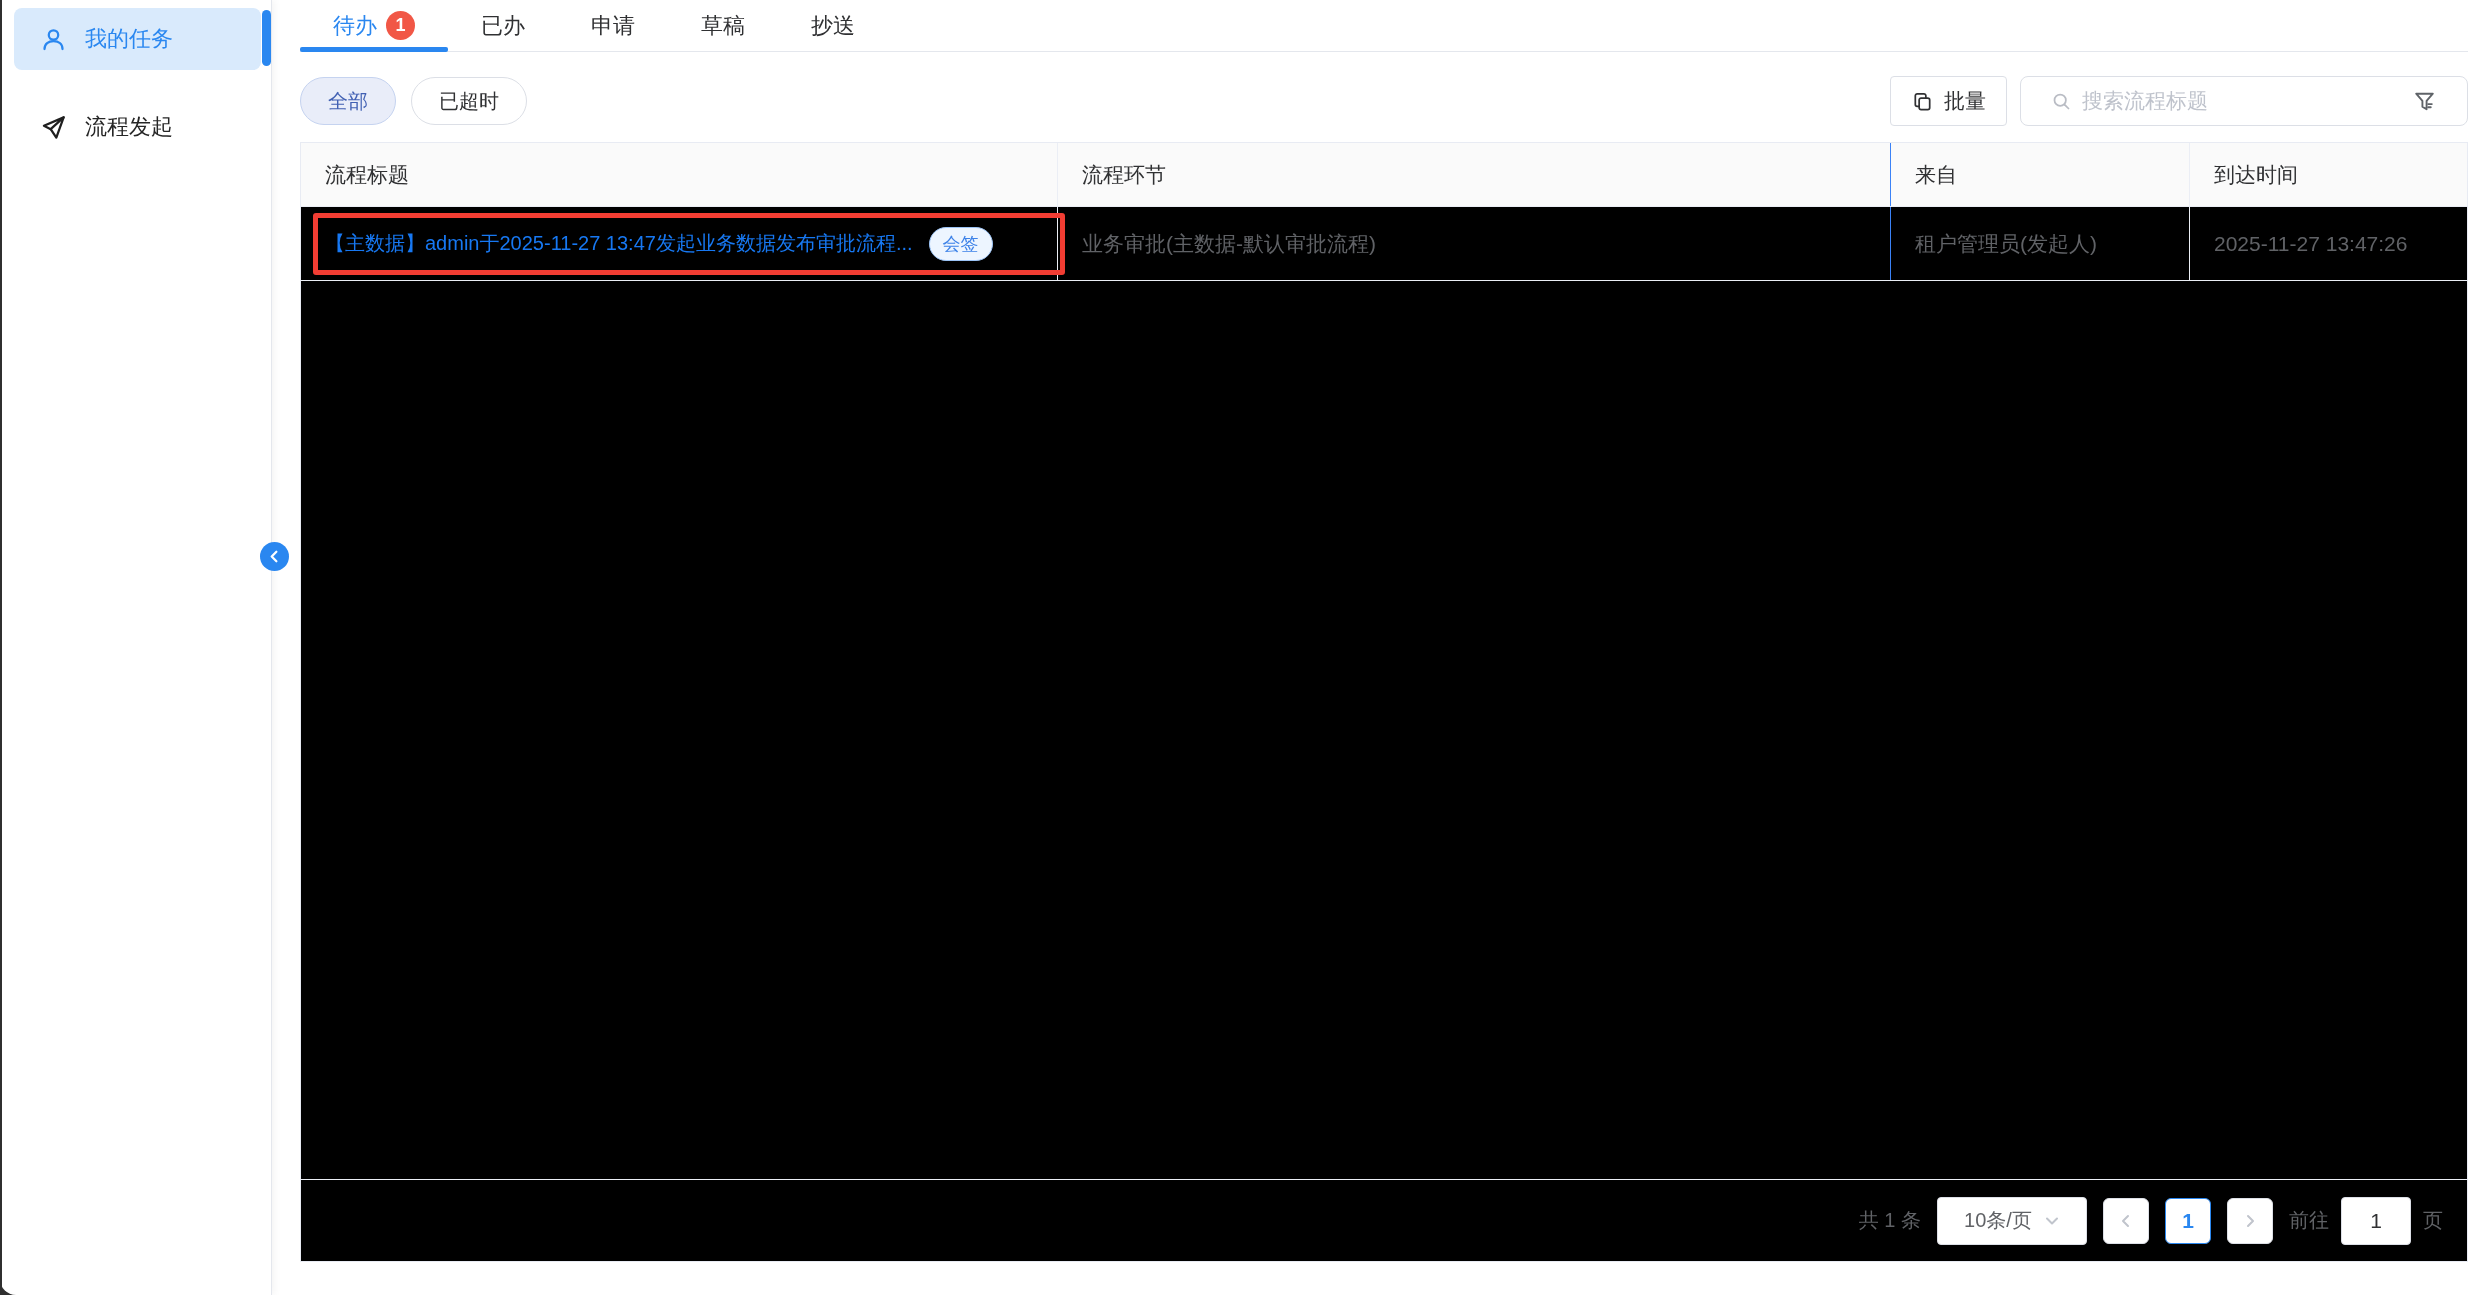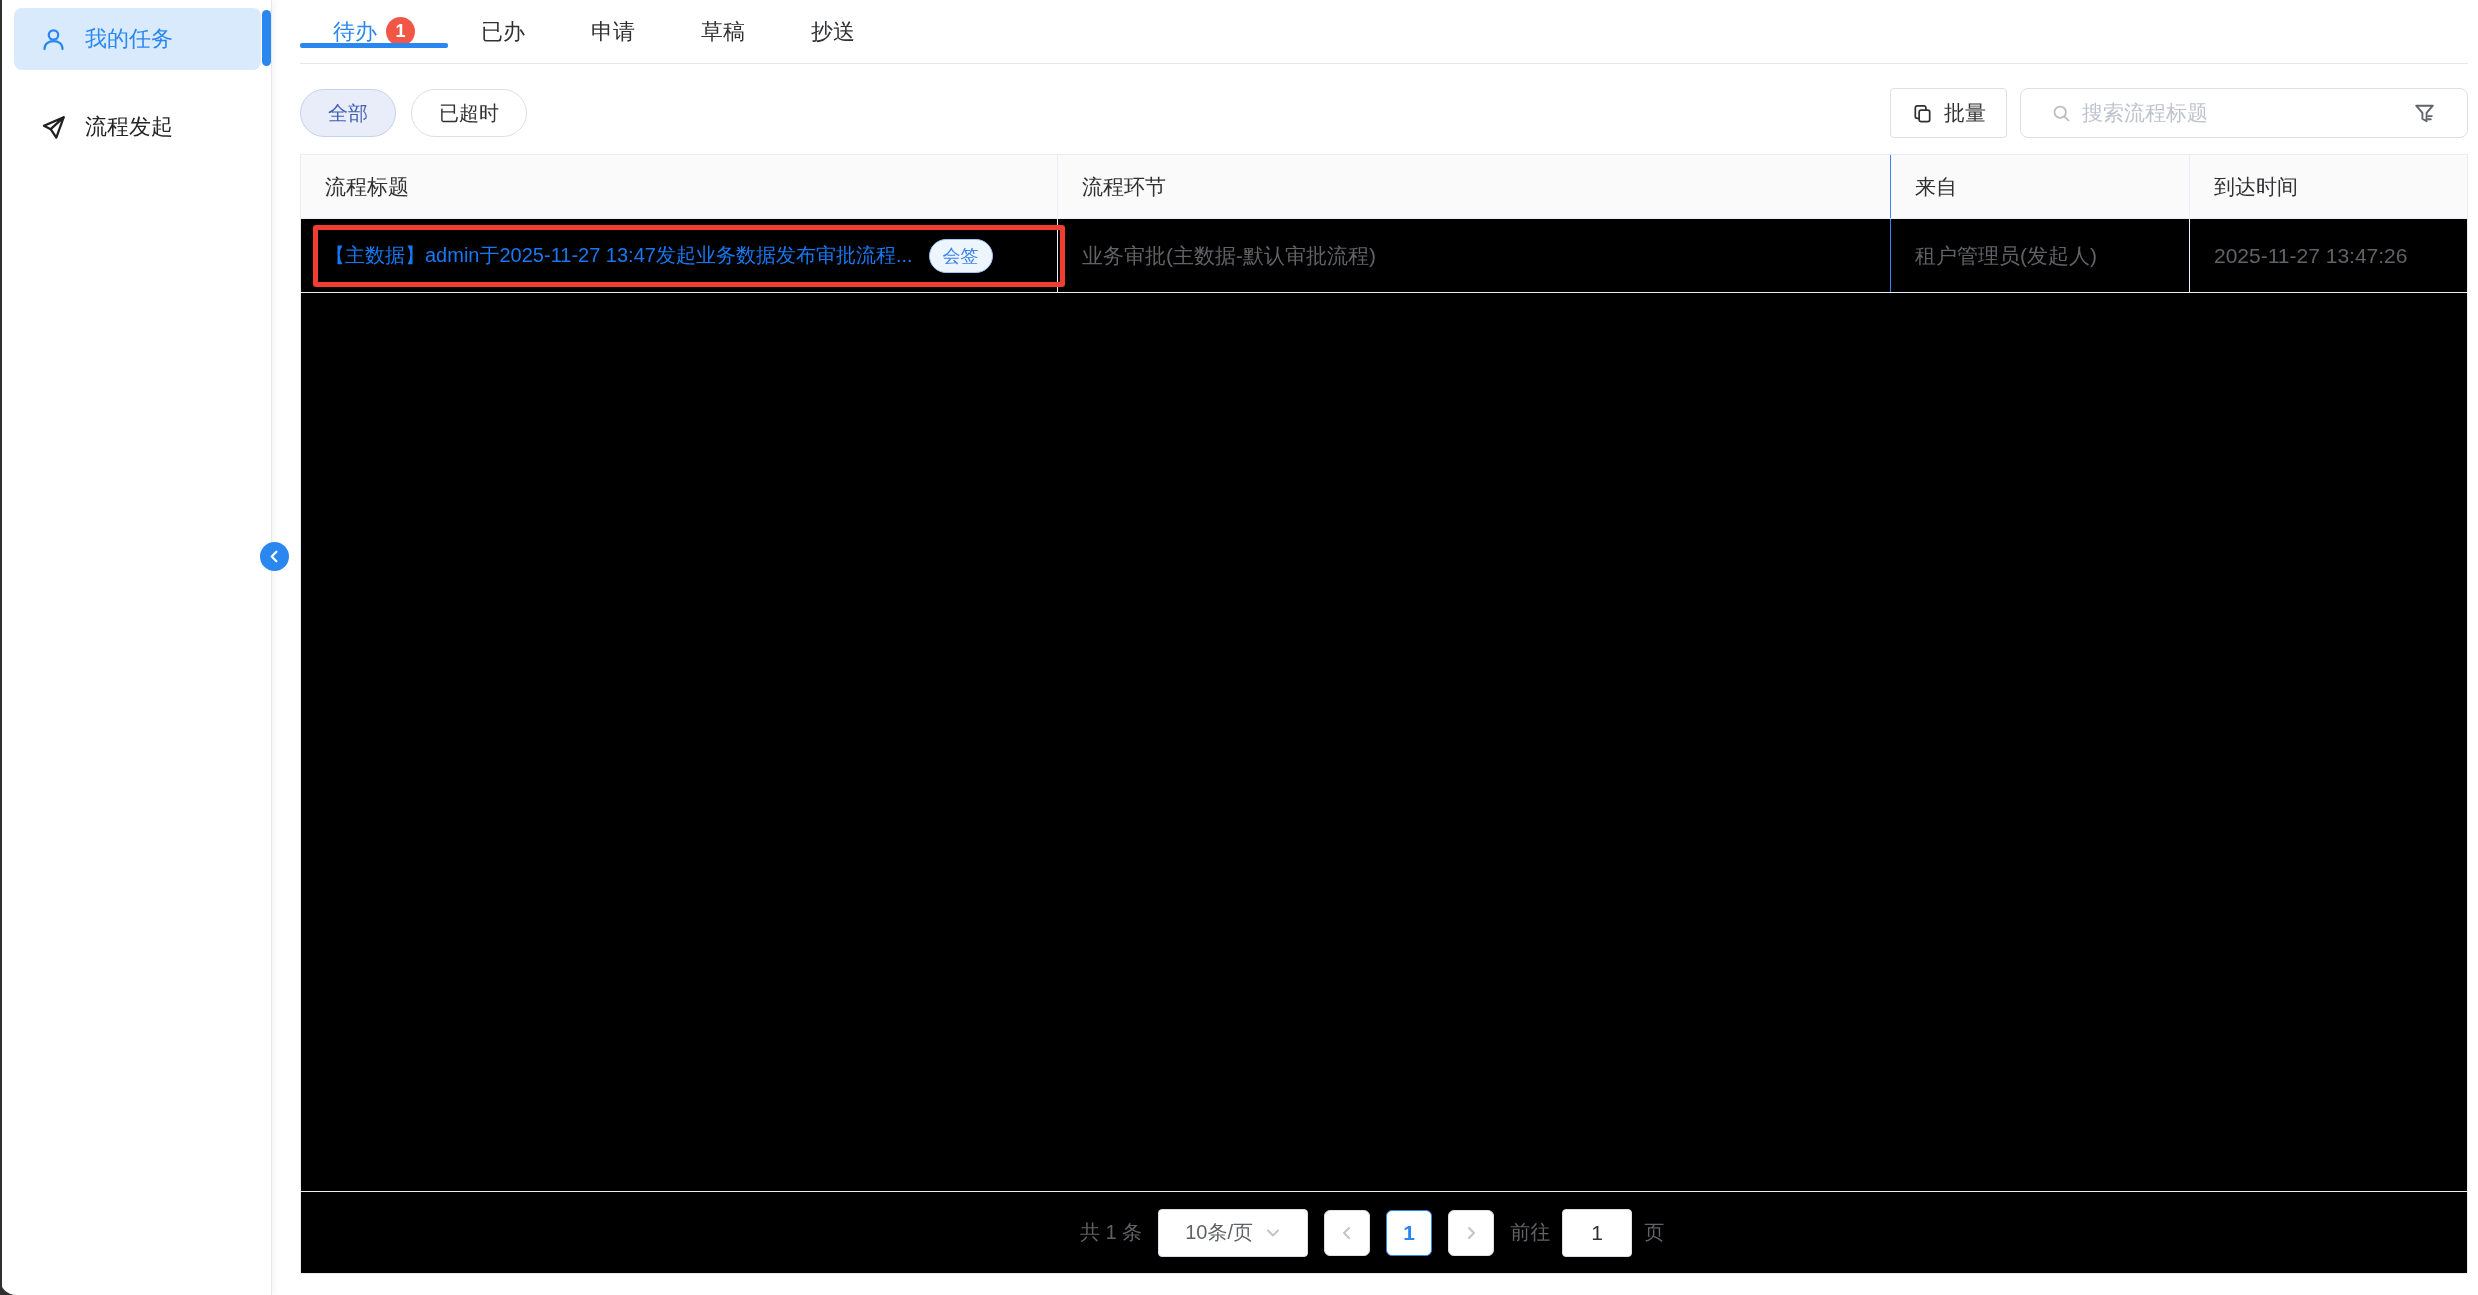--- a/index.html
+++ b/index.html
@@ -37,21 +37,21 @@
     position:absolute; left:260px; top:542px; width:29px; height:29px; border-radius:50%;
     background:#2a87f0; z-index:20; display:flex; align-items:center; justify-content:center;
     cursor:pointer; border:none;
   }
   .collapse-btn svg { width:15px; height:15px; }
 
   
   .main { position:absolute; left:273px; top:0; right:0; bottom:0; padding:0 10px 0 27px; }
 
   
-  .tabs-row { display:flex; height:64px; border-bottom:1px solid #e4e7ed;align-items:center; }
+  .tabs-row { display:flex; height:52px; border-bottom:1px solid #e4e7ed; }
   .tab {
     position:relative; display:flex; align-items:center; justify-content:center;
     padding:0 33px; font-size:22px; color:#303133; cursor:pointer; gap:9px;
   }
   .tab.active { color:#2a87f0; }
   .tab.active::after {
     content:""; position:absolute; left:0; right:0; bottom:-1px; height:5px;
     background:#2a87f0; border-radius:2px;
   }
   .badge {
@@ -110,21 +110,21 @@
   }
   .hl-box {
     position:absolute; left:12px; top:6px; width:752px; height:62px;
     border:5px solid #f23d33; border-radius:3px; pointer-events:none; z-index:3;
   }
   .tbody-fill { flex:1 1 auto; }
 
   
   .tfoot {
     flex:0 0 auto; height:82px; border-top:1px solid #ebeef5;
-    display:flex; align-items:center; justify-content:center; gap:16px;
+    display:flex; align-items:center; justify-content:flex-end; gap:16px;
     padding-right:24px; font-size:20px; color:#606266;
   }
   .pg-total { color:#606266; }
   .pg-size {
     width:150px; height:48px; border:1px solid #dcdfe6; border-radius:4px; background:#fff;
     display:flex; align-items:center; justify-content:center; gap:12px; cursor:pointer; color:#606266;
   }
   .pg-size svg { width:16px; height:16px; }
   .pg-btn {
     width:46px; height:46px; border:1px solid #dcdfe6; border-radius:6px; background:#fff;

